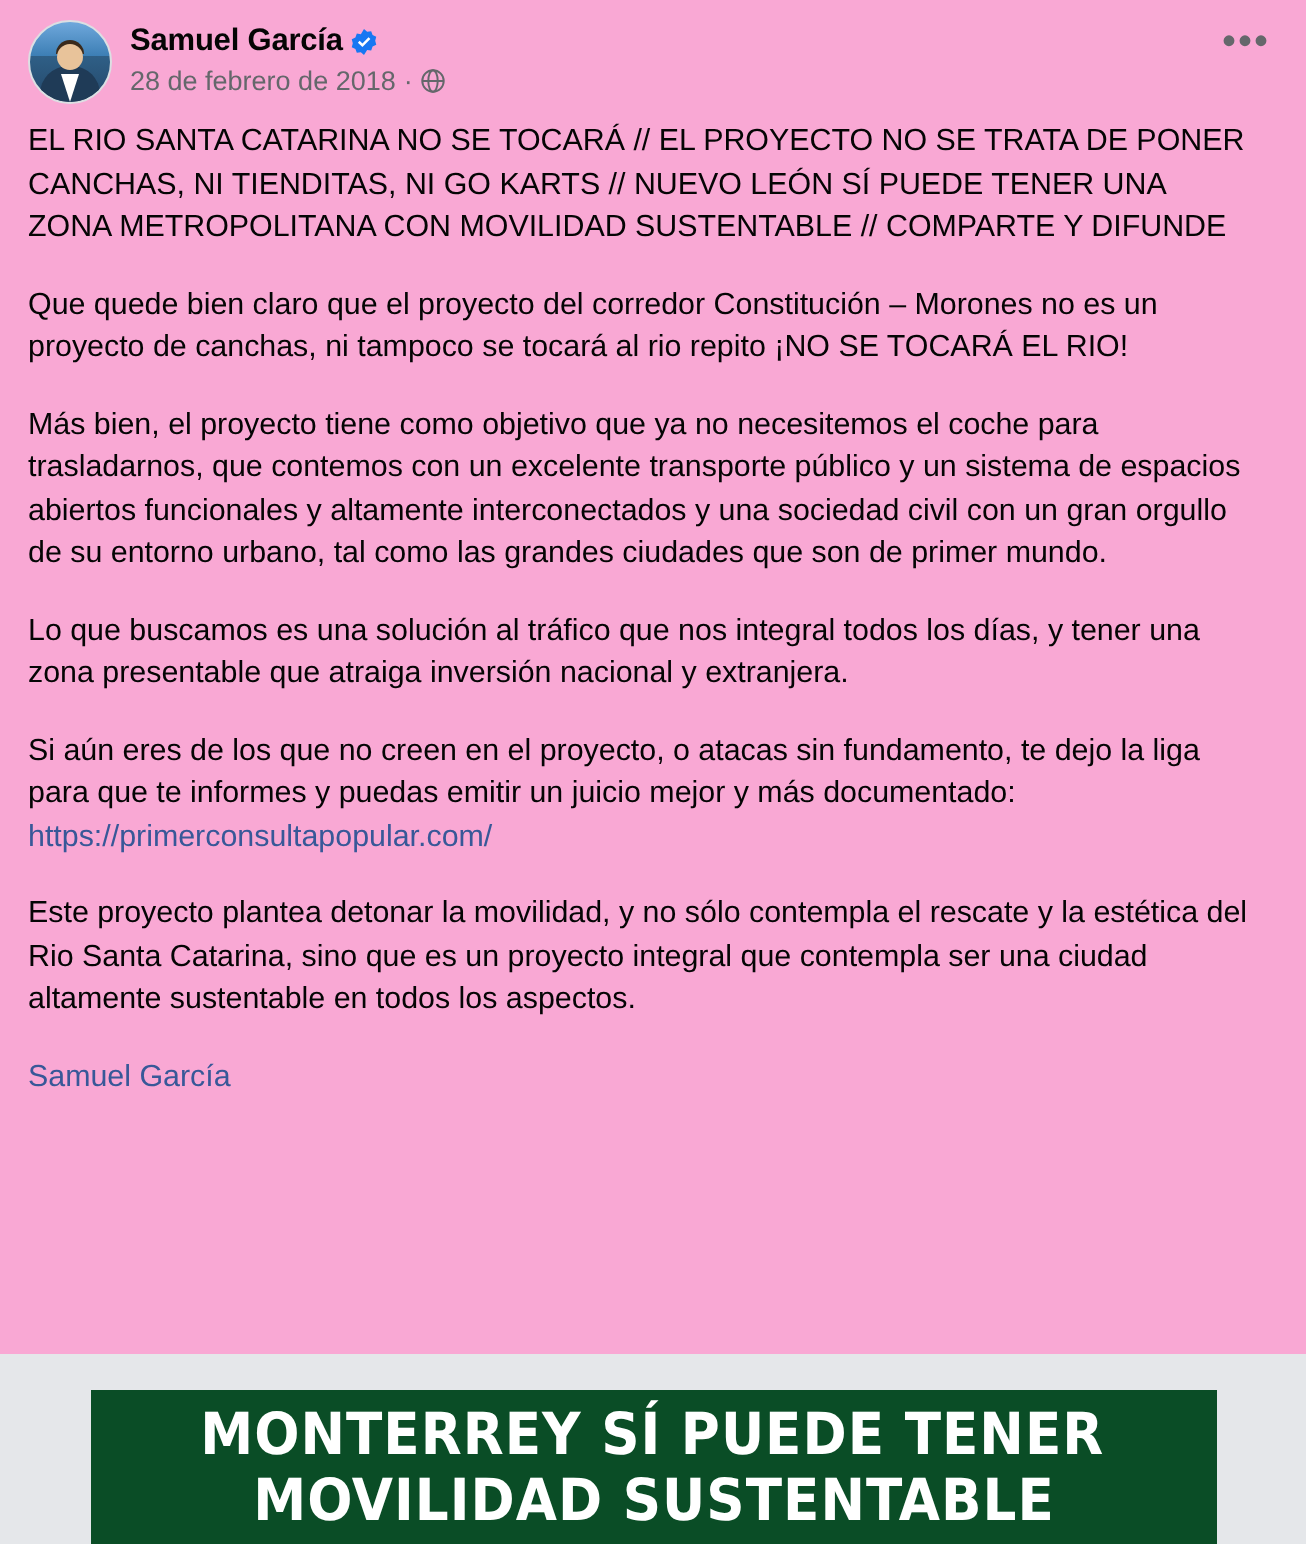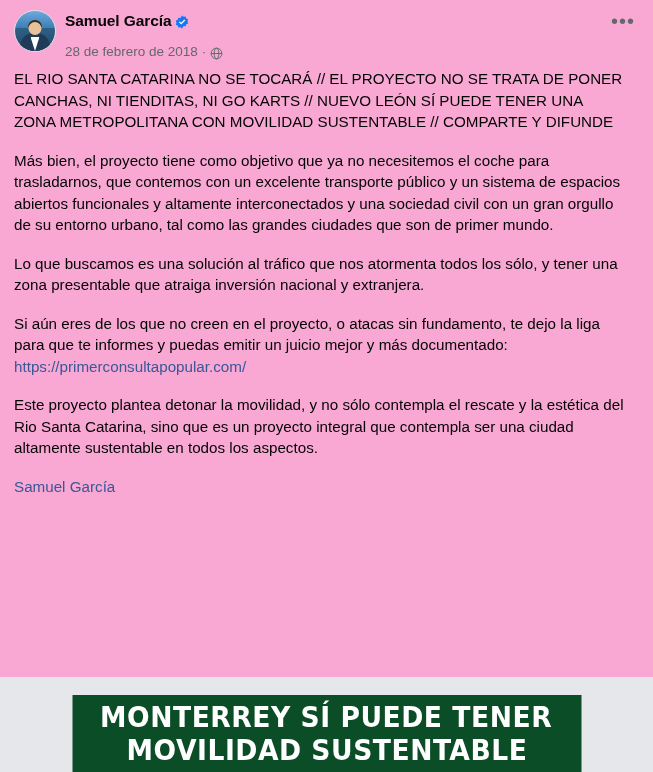--- a/index.html
+++ b/index.html
@@ -98,23 +98,22 @@
     letter-spacing: -0.1px;
   }
   .verified {
     width: 14px;
     height: 14px;
     flex: 0 0 14px;
     display: inline-block;
   }
   .meta-row {
     display: flex;
-    align-items: center;
     gap: 4px;
-    margin-top: 14px;
+    margin-top: 3px;
     color: #65676b;
     font-size: 13.5px;
     line-height: 16px;
   }
   .globe-icon {
     width: 13px;
     height: 13px;
     display: inline-block;
     position: relative;
     top: 1px;
@@ -160,21 +159,21 @@
     right: 0;
     bottom: 0;
     height: 95px;
     background: #e5e7ea;
   }
   .banner {
     position: absolute;
     left: 50%;
     transform: translateX(-50%);
     bottom: 0;
-    width: 509px;
+    width: 563px;
     height: 77px;
     background: #0a4d26;
     display: flex;
     flex-direction: column;
     align-items: center;
     justify-content: center;
     overflow: hidden;
   }
   .banner-line {
     color: #ffffff;
@@ -223,22 +222,23 @@
           </svg>
         </span>
       </div>
     </div>
 
     <div class="menu-dots">•••</div>
   </div>
 
   <div class="post-body">
     <p class="headline">EL RIO SANTA CATARINA NO SE TOCARÁ // EL PROYECTO NO SE TRATA DE PONER CANCHAS, NI TIENDITAS, NI GO KARTS // NUEVO LEÓN SÍ PUEDE TENER UNA ZONA METROPOLITANA CON MOVILIDAD SUSTENTABLE // COMPARTE Y DIFUNDE</p>
+    <p>Que quede bien claro que el proyecto del corredor Constitución – Morones no es un proyecto de canchas, ni tampoco se tocará al rio repito ¡NO SE TOCARÁ EL RIO!</p>
     <p>Más bien, el proyecto tiene como objetivo que ya no necesitemos el coche para trasladarnos, que contemos con un excelente transporte público y un sistema de espacios abiertos funcionales y altamente interconectados y una sociedad civil con un gran orgullo de su entorno urbano, tal como las grandes ciudades que son de primer mundo.</p>
-    <p>Lo que buscamos es una solución al tráfico que nos atormenta todos los sólo, y tener una zona presentable que atraiga inversión nacional y extranjera.</p>
+    <p>Lo que buscamos es una solución al tráfico que nos integral todos los días, y tener una zona presentable que atraiga inversión nacional y extranjera.</p>
     <p><span>Si aún eres de los que no creen en el proyecto, o atacas sin fundamento, te dejo la liga para que te informes y puedas emitir un juicio mejor y más documentado:</span><br><a class="link" href="#">https://primerconsultapopular.com/</a></p>
     <p>Este proyecto plantea detonar la movilidad, y no sólo contempla el rescate y la estética del Rio Santa Catarina, sino que es un proyecto integral que contempla ser una ciudad altamente sustentable en todos los aspectos.</p>
     <p class="signature">Samuel García</p>
   </div>
 
   <div class="attachment">
     <div class="banner">
       <div class="banner-line">MONTERREY SÍ PUEDE TENER</div>
       <div class="banner-line">MOVILIDAD SUSTENTABLE</div>
     </div>

